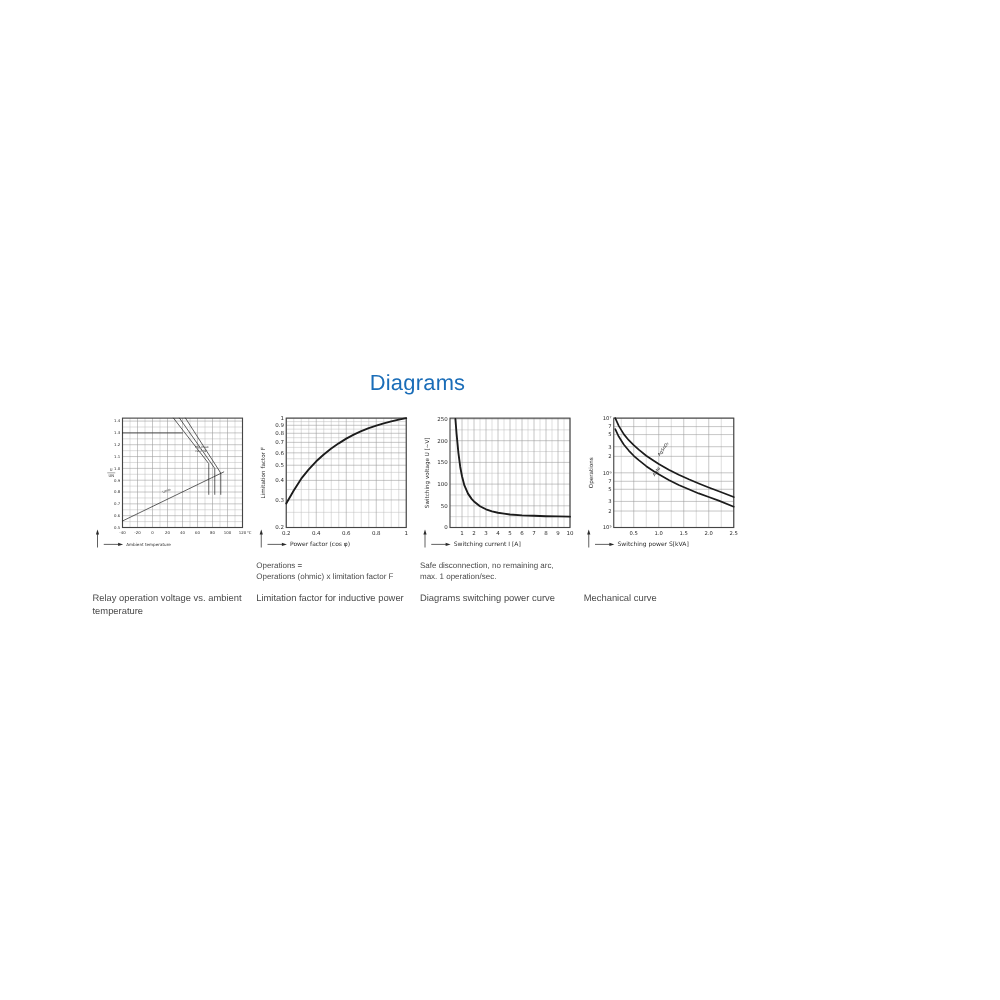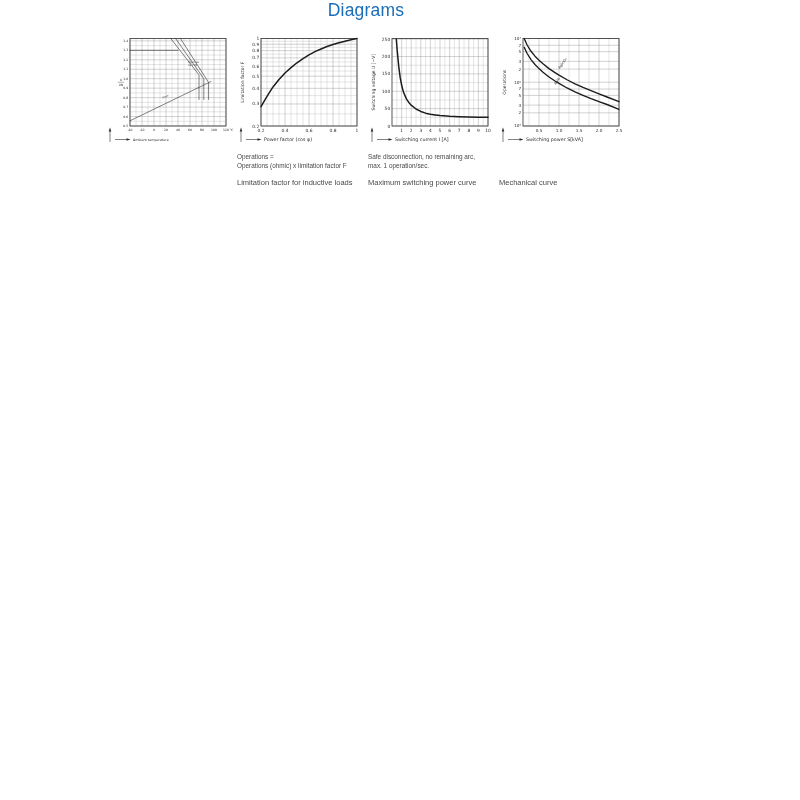--- a/index.html
+++ b/index.html
@@ -1,17 +1,17 @@
 <!DOCTYPE html>
 <html><head>
 <meta charset="utf-8">
 <style>
   html,body{margin:0;padding:0;background:#ffffff;}
   body{width:800px;height:800px;overflow:hidden;font-family:"Liberation Sans",sans-serif;color:#222;}
-  .page{width:524px;margin-left:104px;}
+  .page{width:524px;margin-left:72px;padding-top:296px;}
   .title{font-size:17.5px;font-weight:400;margin:0 0 13px 0;text-align:center;letter-spacing:0.2px;}
   .figures{display:flex;}
   .figure{position:relative;width:131px;height:175px;flex:0 0 131px;}
   .chart{display:block;width:131px;height:118px;font-family:"DejaVu Sans","Liberation Sans",sans-serif;}
   .notes{position:absolute;left:2px;top:119px;width:142px;font-size:6.4px;line-height:1.35;color:#4a4a4a;}
   .caption{position:absolute;left:2px;top:144px;width:136px;font-size:7.5px;line-height:1.3;color:#4a4a4a;}
 </style>
 </head>
 <body>
 
@@ -89,20 +89,21 @@
           <text x="17" y="51.85" font-size="3" fill="#2b2b2b" text-anchor="middle">UN</text>
           <line x1="6" y1="108" x2="6" y2="97" stroke="#2b2b2b" stroke-width="0.6"></line>
           <path d="M6 93.5 L4.7 97.5 L7.3 97.5 Z" fill="#2b2b2b"></path>
           <line x1="11" y1="105.5" x2="23" y2="105.5" stroke="#2b2b2b" stroke-width="0.6"></line>
           <path d="M26.5 105.5 L22.5 104.2 L22.5 106.8 Z" fill="#2b2b2b"></path>
           <text x="29" y="107.1" font-size="3.3" fill="#2b2b2b">Ambient temperature</text>
           <text x="84.19999999999999" y="28.621621621621628" font-size="2.6" fill="#3a3a3a">Hg Imax</text>
           <text x="84.19999999999999" y="31.611621621621627" font-size="2.6" fill="#3a3a3a">ca 2 W</text>
           <text x="58.400000000000006" y="64.56756756756756" font-size="2.6" fill="#3a3a3a" transform="rotate(-21 58.400000000000006 64.56756756756756)">Umin</text>
         </svg>
+      <figcaption class="caption">Relay operation voltage vs. ambient temperature</figcaption>
     </figure>
 
     <figure class="figure" style="margin:0">
       <svg class="chart" viewBox="0 0 131 118">
           <line x1="32" y1="4.5" x2="32" y2="92" stroke="#bdbdbd" stroke-width="0.4"></line>
           <line x1="38" y1="4.5" x2="38" y2="92" stroke="#bdbdbd" stroke-width="0.4"></line>
           <line x1="43.99999999999999" y1="4.5" x2="43.99999999999999" y2="92" stroke="#bdbdbd" stroke-width="0.4"></line>
           <line x1="56" y1="4.5" x2="56" y2="92" stroke="#bdbdbd" stroke-width="0.4"></line>
           <line x1="61.99999999999999" y1="4.5" x2="61.99999999999999" y2="92" stroke="#bdbdbd" stroke-width="0.4"></line>
           <line x1="68" y1="4.5" x2="68" y2="92" stroke="#bdbdbd" stroke-width="0.4"></line>
@@ -154,21 +155,21 @@
           <line x1="6" y1="108" x2="6" y2="97" stroke="#2b2b2b" stroke-width="0.6"></line>
           <path d="M6 93.5 L4.7 97.5 L7.3 97.5 Z" fill="#2b2b2b"></path>
           <line x1="11" y1="105.5" x2="23" y2="105.5" stroke="#2b2b2b" stroke-width="0.6"></line>
           <path d="M26.5 105.5 L22.5 104.2 L22.5 106.8 Z" fill="#2b2b2b"></path>
           <text x="29" y="107.1" font-size="4.8" fill="#2b2b2b">Power factor (cos φ)</text>
         </svg>
       <div class="notes">
         <div>Operations =</div>
         <div>Operations (ohmic) x limitation factor F</div>
       </div>
-      <figcaption class="caption">Limitation factor for inductive loads</figcaption>
+      <figcaption class="caption">Limitation factor for inductive power</figcaption>
     </figure>
 
     <figure class="figure" style="margin:0">
       <svg class="chart" viewBox="0 0 131 118">
           <line x1="30.8" y1="4.5" x2="30.8" y2="92" stroke="#bdbdbd" stroke-width="0.4"></line>
           <line x1="40.4" y1="4.5" x2="40.4" y2="92" stroke="#bdbdbd" stroke-width="0.4"></line>
           <line x1="50" y1="4.5" x2="50" y2="92" stroke="#bdbdbd" stroke-width="0.4"></line>
           <line x1="59.599999999999994" y1="4.5" x2="59.599999999999994" y2="92" stroke="#bdbdbd" stroke-width="0.4"></line>
           <line x1="69.2" y1="4.5" x2="69.2" y2="92" stroke="#bdbdbd" stroke-width="0.4"></line>
           <line x1="78.80000000000001" y1="4.5" x2="78.80000000000001" y2="92" stroke="#bdbdbd" stroke-width="0.4"></line>
@@ -219,21 +220,21 @@
           <line x1="6" y1="108" x2="6" y2="97" stroke="#2b2b2b" stroke-width="0.6"></line>
           <path d="M6 93.5 L4.7 97.5 L7.3 97.5 Z" fill="#2b2b2b"></path>
           <line x1="11" y1="105.5" x2="23" y2="105.5" stroke="#2b2b2b" stroke-width="0.6"></line>
           <path d="M26.5 105.5 L22.5 104.2 L22.5 106.8 Z" fill="#2b2b2b"></path>
           <text x="29" y="107.1" font-size="4.8" fill="#2b2b2b">Switching current I  [A]</text>
         </svg>
       <div class="notes">
         <div>Safe disconnection, no remaining arc,</div>
         <div>max. 1 operation/sec.</div>
       </div>
-      <figcaption class="caption">Maximum switching power curve</figcaption>
+      <figcaption class="caption">Diagrams switching power curve</figcaption>
     </figure>
 
     <figure class="figure" style="margin:0">
       <svg class="chart" viewBox="0 0 131 118">
           <line x1="32" y1="4.5" x2="32" y2="92" stroke="#bdbdbd" stroke-width="0.4"></line>
           <line x1="52" y1="4.5" x2="52" y2="92" stroke="#bdbdbd" stroke-width="0.4"></line>
           <line x1="72" y1="4.5" x2="72" y2="92" stroke="#bdbdbd" stroke-width="0.4"></line>
           <line x1="92" y1="4.5" x2="92" y2="92" stroke="#bdbdbd" stroke-width="0.4"></line>
           <line x1="112" y1="4.5" x2="112" y2="92" stroke="#bdbdbd" stroke-width="0.4"></line>
           <line x1="42" y1="4.5" x2="42" y2="92" stroke="#9b9b9b" stroke-width="0.45"></line>

